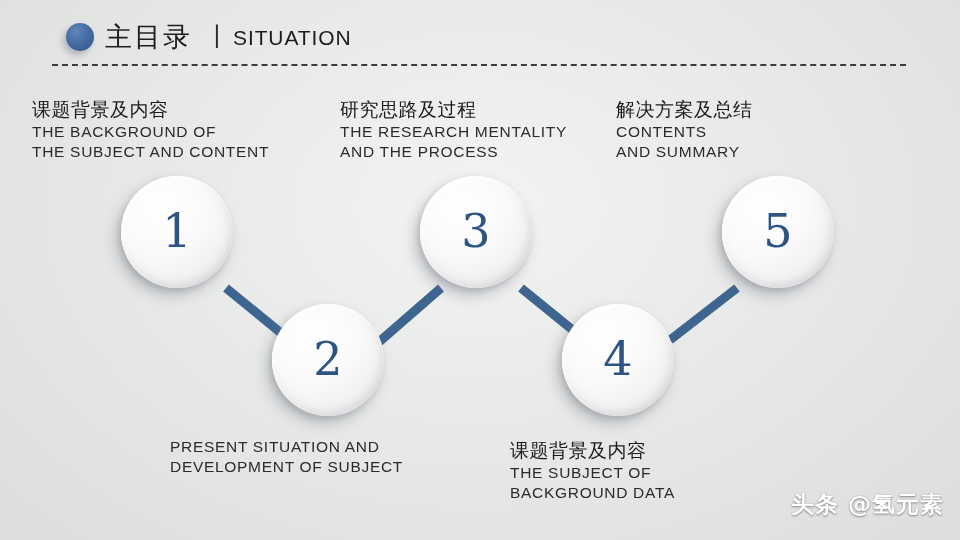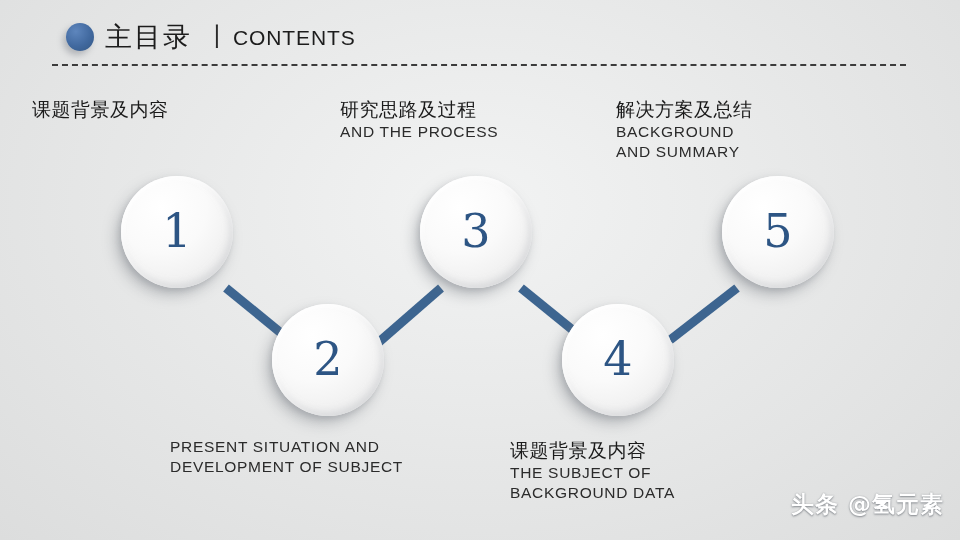--- a/index.html
+++ b/index.html
@@ -171,21 +171,21 @@
 </style>
 </head>
 <body>
 
 <div id="slide">
 
   <div id="header">
     <div id="header-dot"></div>
     <div id="header-title-cn">主目录</div>
     <div id="header-sep">丨</div>
-    <div id="header-title-en">CONTENTS</div>
+    <div id="header-title-en">SITUATION</div>
     <div id="header-rule"></div>
   </div>
 
   <svg id="connectors" viewBox="0 0 960 540" width="960" height="540" xmlns="http://www.w3.org/2000/svg">
     <g stroke="#3d6590" stroke-width="9" stroke-linecap="butt" fill="none">
       <line x1="226" y1="288" x2="292" y2="342"></line>
       <line x1="379" y1="342" x2="441" y2="288"></line>
       <line x1="521" y1="288" x2="585" y2="340"></line>
       <line x1="670" y1="340" x2="737" y2="288"></line>
     </g>
@@ -202,30 +202,33 @@
   </div>
   <div class="node" id="node-4">
     <span class="num">4</span>
   </div>
   <div class="node" id="node-5">
     <span class="num">5</span>
   </div>
 
   <div class="caption" id="cap-1">
     <div class="cn">课题背景及内容</div>
+    <div class="en">THE BACKGROUND OF</div>
+    <div class="en">THE SUBJECT AND CONTENT</div>
   </div>
 
   <div class="caption" id="cap-3">
     <div class="cn">研究思路及过程</div>
+    <div class="en">THE RESEARCH MENTALITY</div>
     <div class="en">AND THE PROCESS</div>
   </div>
 
   <div class="caption" id="cap-5">
     <div class="cn">解决方案及总结</div>
-    <div class="en">BACKGROUND</div>
+    <div class="en">CONTENTS</div>
     <div class="en">AND SUMMARY</div>
   </div>
 
   <div class="caption" id="cap-2">
     <div class="en">PRESENT SITUATION AND</div>
     <div class="en">DEVELOPMENT OF SUBJECT</div>
   </div>
 
   <div class="caption" id="cap-4">
     <div class="cn">课题背景及内容</div>

